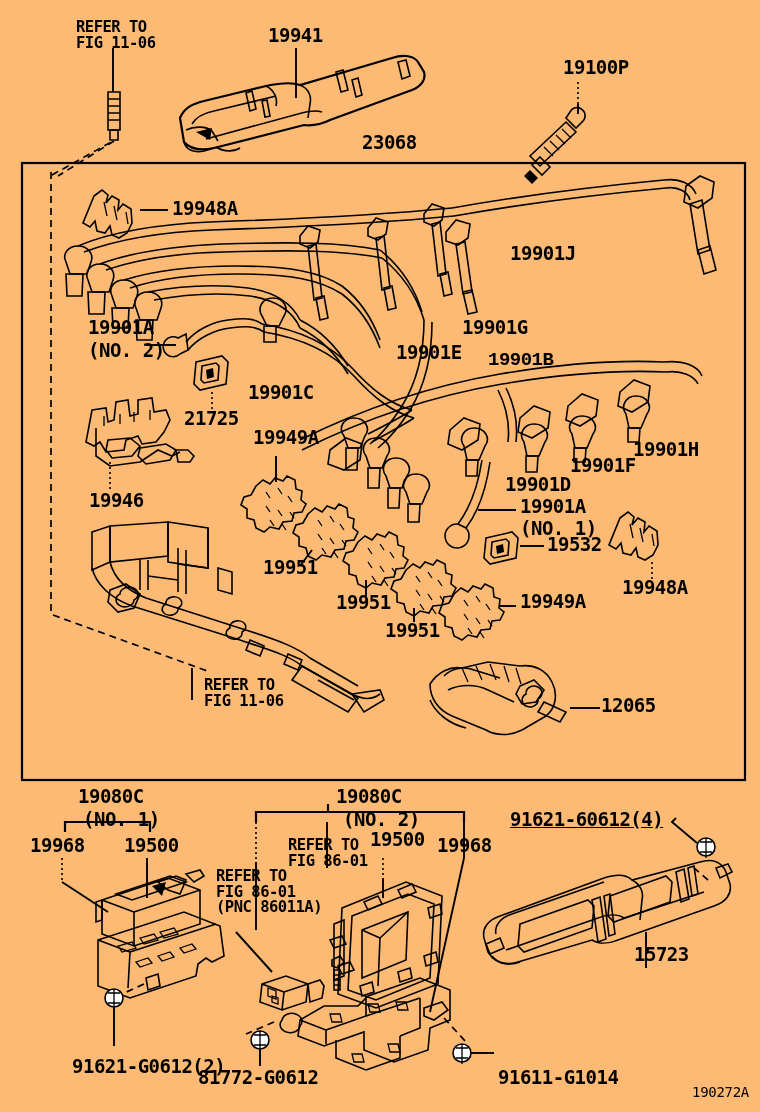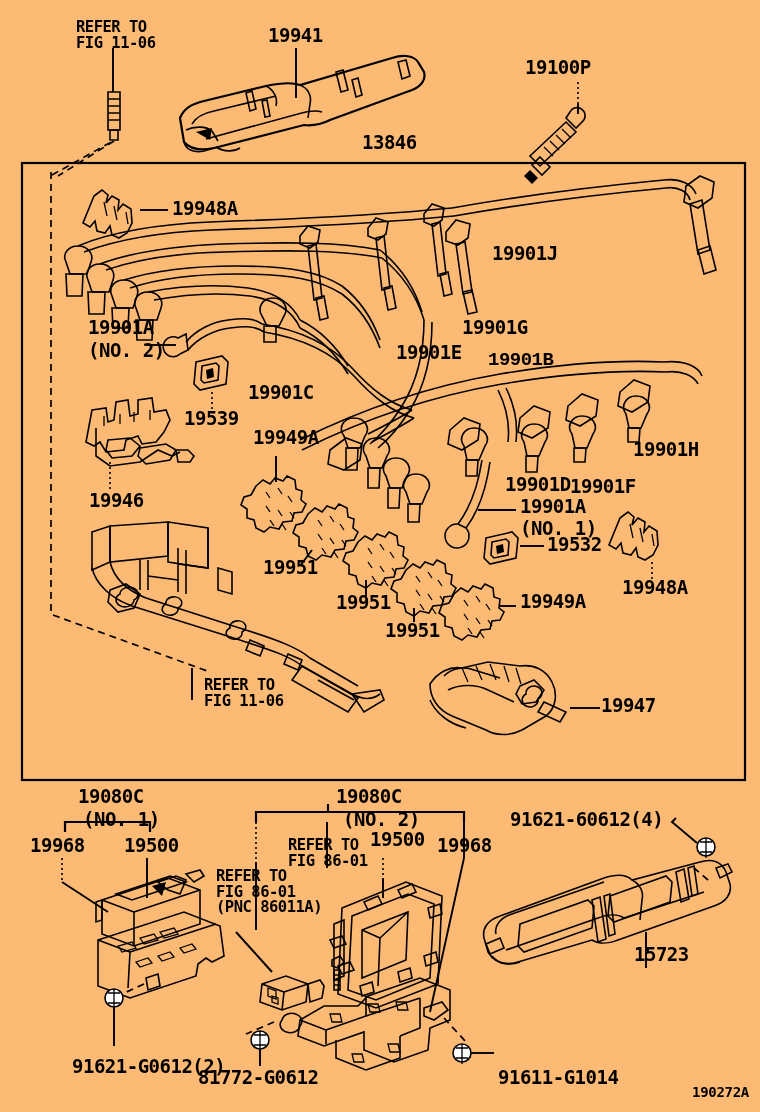--- a/index.html
+++ b/index.html
@@ -31,21 +31,21 @@
     font-size: 19px;
     letter-spacing: -0.5px;
   }
   .lbl.refer {
     font-weight: bold;
     font-size: 15.5px;
     letter-spacing: -0.5px;
     line-height: 1.0;
   }
   .lbl.code {
-    font-weight: bold;
+    font-weight: normal;
     font-size: 14px;
     letter-spacing: -0.3px;
   }
   svg.art {
     position: absolute;
     left: 0;
     top: 0;
     width: 760px;
     height: 1112px;
     pointer-events: none;
@@ -471,50 +471,50 @@
     </g>
 
   </svg>
 
   <div class="lbl refer" style="left:76px; top:20px;">
     <span>REFER TO</span><br>
     <span>FIG 11-06</span>
   </div>
 
   <div class="lbl" style="left:268px; top:26px;">19941</div>
-  <div class="lbl" style="left:525px; top:58px;">19100P</div>
-  <div class="lbl" style="left:362px; top:133px;">13846</div>
+  <div class="lbl" style="left:563px; top:58px;">19100P</div>
+  <div class="lbl" style="left:362px; top:133px;">23068</div>
 
   <div class="lbl" style="left:172px; top:199px;">19948A</div>
-  <div class="lbl" style="left:492px; top:244px;">19901J</div>
+  <div class="lbl" style="left:510px; top:244px;">19901J</div>
 
   <div class="lbl" style="left:88px; top:318px;">19901A</div>
   <div class="lbl sub" style="left:88px; top:341px;">(NO. 2)</div>
 
   <div class="lbl" style="left:462px; top:318px;">19901G</div>
   <div class="lbl" style="left:396px; top:343px;">19901E</div>
   <div class="lbl" style="left:488px; top:351px;font-family:Liberation Mono, monospace;">19901B</div>
   <div class="lbl" style="left:248px; top:383px;">19901C</div>
-  <div class="lbl" style="left:184px; top:409px;">19539</div>
+  <div class="lbl" style="left:184px; top:409px;">21725</div>
   <div class="lbl" style="left:253px; top:428px;">19949A</div>
   <div class="lbl" style="left:89px; top:491px;">19946</div>
 
   <div class="lbl" style="left:633px; top:440px;">19901H</div>
-  <div class="lbl" style="left:570px; top:456px;margin-top:21px;">19901F</div>
+  <div class="lbl" style="left:570px; top:456px;">19901F</div>
   <div class="lbl" style="left:505px; top:475px;">19901D</div>
   <div class="lbl" style="left:520px; top:497px;">19901A</div>
   <div class="lbl sub" style="left:520px; top:519px;">(NO. 1)</div>
   <div class="lbl" style="left:547px; top:535px;">19532</div>
   <div class="lbl" style="left:622px; top:578px;">19948A</div>
 
   <div class="lbl" style="left:263px; top:558px;">19951</div>
   <div class="lbl" style="left:336px; top:593px;">19951</div>
   <div class="lbl" style="left:385px; top:621px;">19951</div>
   <div class="lbl" style="left:520px; top:592px;">19949A</div>
-  <div class="lbl" style="left:601px; top:696px;">19947</div>
+  <div class="lbl" style="left:601px; top:696px;">12065</div>
 
   <div class="lbl refer" style="left:204px; top:678px;">
     <span>REFER TO</span><br>
     <span>FIG 11-06</span>
   </div>
 
   <div class="lbl" style="left:78px; top:787px;">19080C</div>
   <div class="lbl sub" style="left:83px; top:810px;">(NO. 1)</div>
   <div class="lbl" style="left:30px; top:836px;">19968</div>
   <div class="lbl" style="left:124px; top:836px;">19500</div>
@@ -530,19 +530,19 @@
     <span>REFER TO</span><br>
     <span>FIG 86-01</span><br>
     <span>(PNC 86011A)</span>
   </div>
 
   <div class="lbl refer" style="left:288px; top:838px;">
     <span>REFER TO</span><br>
     <span>FIG 86-01</span>
   </div>
 
-  <div class="lbl" style="left:510px; top:810px;">91621-60612(4)</div>
+  <div class="lbl" style="left:510px; top:810px;text-decoration:underline;">91621-60612(4)</div>
   <div class="lbl" style="left:634px; top:945px;">15723</div>
   <div class="lbl" style="left:498px; top:1068px;">91611-G1014</div>
 
   <div class="lbl code" style="left:692px; top:1085px;">190272A</div>
 
 </div>
 
 </body></html>

